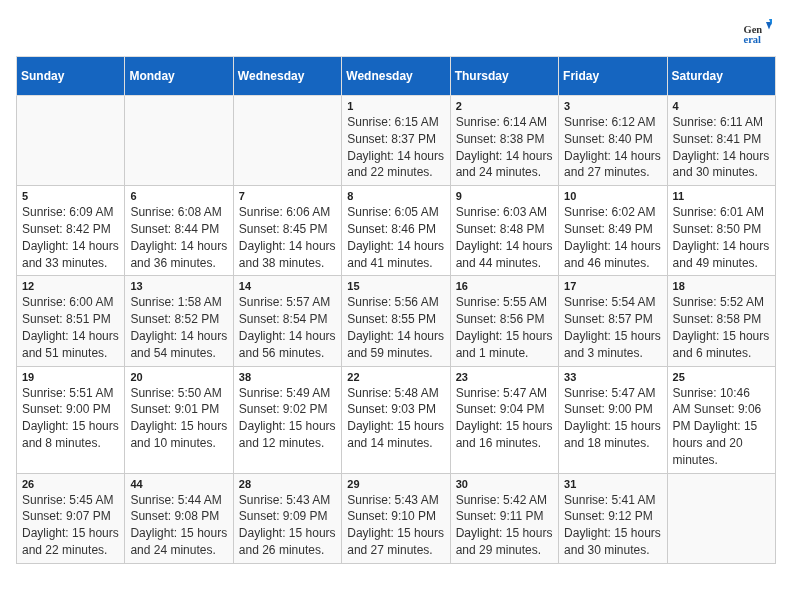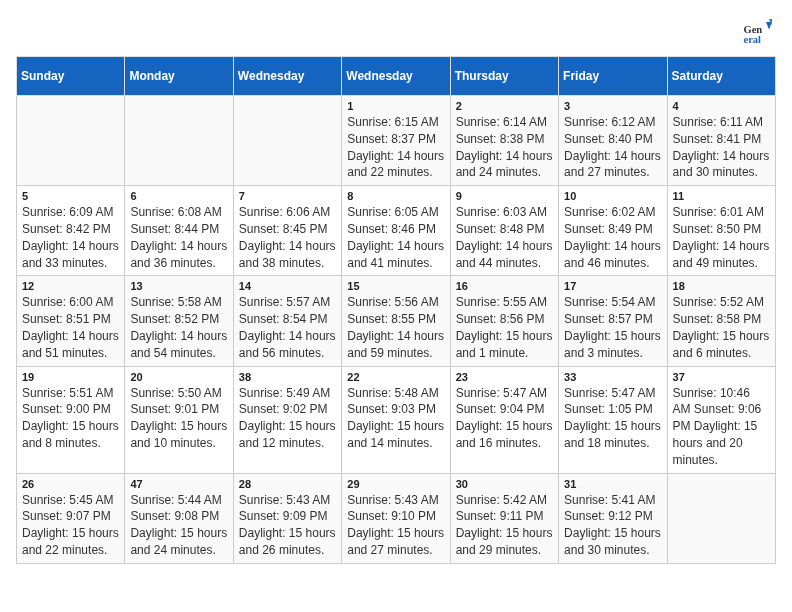--- a/index.html
+++ b/index.html
@@ -207,21 +207,21 @@
       <tr>
         <td>
           <span class="day-num">12</span>
           <div class="day-info">Sunrise: 6:00 AM
 Sunset: 8:51 PM
 Daylight: 14 hours
 and 51 minutes.</div>
         </td>
         <td>
           <span class="day-num">13</span>
-          <div class="day-info">Sunrise: 5:58 AM
+          <div class="day-info">Sunrise: 1:58 AM
 Sunset: 8:52 PM
 Daylight: 14 hours
 and 54 minutes.</div>
         </td>
         <td>
           <span class="day-num">14</span>
           <div class="day-info">Sunrise: 5:57 AM
 Sunset: 8:54 PM
 Daylight: 14 hours
 and 56 minutes.</div>
@@ -287,42 +287,42 @@
         <td>
           <span class="day-num">23</span>
           <div class="day-info">Sunrise: 5:47 AM
 Sunset: 9:04 PM
 Daylight: 15 hours
 and 16 minutes.</div>
         </td>
         <td>
           <span class="day-num">33</span>
           <div class="day-info">Sunrise: 5:47 AM
-Sunset: 1:05 PM
+Sunset: 9:00 PM
 Daylight: 15 hours
 and 18 minutes.</div>
         </td>
         <td>
-          <span class="day-num">37</span>
+          <span class="day-num">25</span>
           <div class="day-info">Sunrise: 10:46 AM
 Sunset: 9:06 PM
 Daylight: 15 hours
 and 20 minutes.</div>
         </td>
       </tr>
       <tr>
         <td>
           <span class="day-num">26</span>
           <div class="day-info">Sunrise: 5:45 AM
 Sunset: 9:07 PM
 Daylight: 15 hours
 and 22 minutes.</div>
         </td>
         <td>
-          <span class="day-num">47</span>
+          <span class="day-num">44</span>
           <div class="day-info">Sunrise: 5:44 AM
 Sunset: 9:08 PM
 Daylight: 15 hours
 and 24 minutes.</div>
         </td>
         <td>
           <span class="day-num">28</span>
           <div class="day-info">Sunrise: 5:43 AM
 Sunset: 9:09 PM
 Daylight: 15 hours

